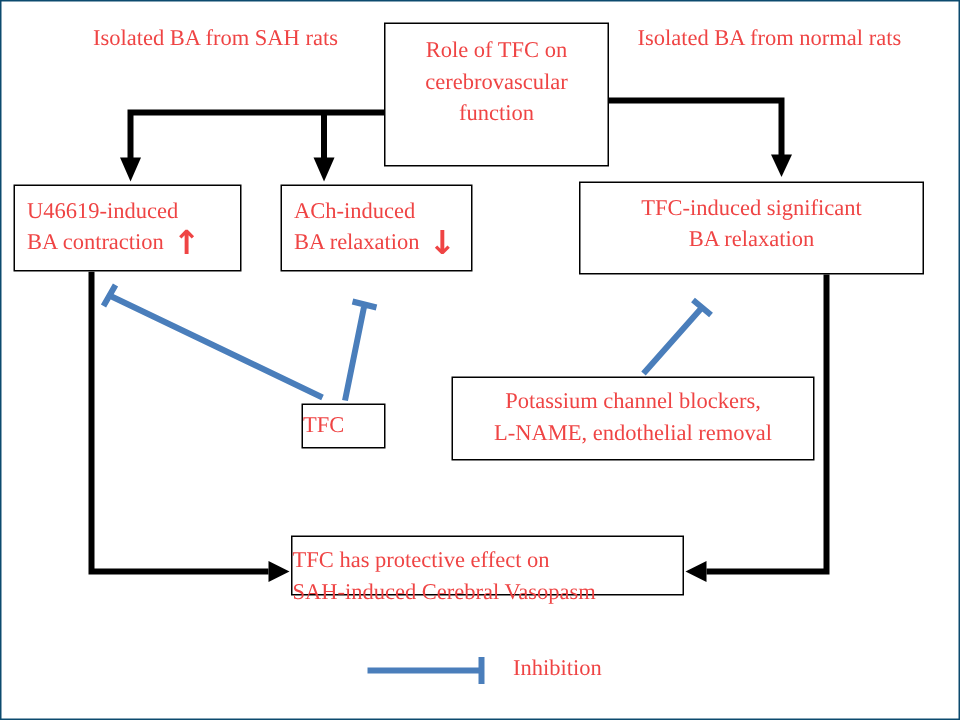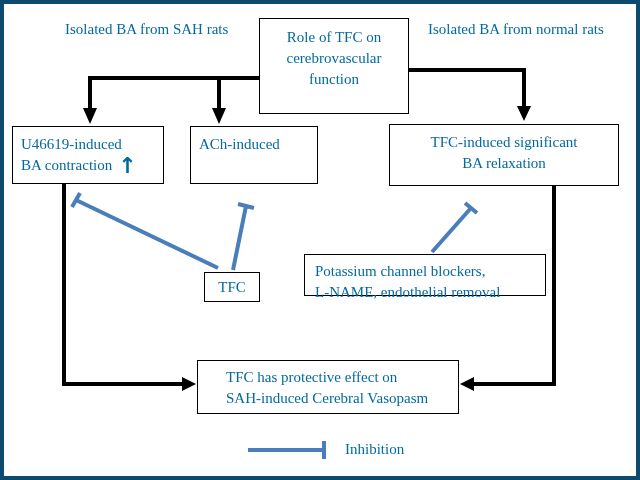--- a/index.html
+++ b/index.html
@@ -4,24 +4,24 @@
 <style>
   :root{
     --inhibition-color:#4a7ebb;
     --connector-color:#000000;
   }
   html,body{margin:0;padding:0;background:#fff;}
   .canvas{
     position:relative;
     width:640px;height:480px;
     background:#fff;
-    border:4px solid #0c4a6e;
+    border:1px solid #0c4a6e;
     box-sizing:border-box;
     font-family:"Liberation Serif", serif;
-    color:#0369a1;
+    color:#ef4444;
     overflow:hidden;
   }
   .connector-layer{position:absolute;left:0;top:0;width:640px;height:480px;}
   .black-line{stroke:var(--connector-color);stroke-width:4;fill:none;}
   .black-head{fill:var(--connector-color);stroke:none;}
   .blue-line{stroke:var(--inhibition-color);stroke-width:4;fill:none;stroke-linecap:butt;}
   .box{
     position:absolute;
     border:1px solid #000;
     background:#fff;
@@ -31,23 +31,23 @@
   }
   .free-label{
     position:absolute;
     font-size:15px;
     white-space:nowrap;
   }
   .role-box{left:255px;top:14px;width:150px;height:96px;text-align:center;padding-top:8px;}
   .u46619-box{left:8px;top:122px;width:152px;height:58px;padding:7px 8px;}
   .ach-box{left:186px;top:122px;width:128px;height:58px;padding:7px 8px;}
   .relax-box{left:385px;top:120px;width:230px;height:62px;text-align:center;padding-top:7px;}
-  .tfc-box{left:200px;top:268px;width:56px;height:30px;text-align:center;padding-top:4px;}
-  .blockers-box{left:300px;top:250px;width:242px;height:42px;padding:6px 10px;}
-  .conclusion-box{left:193px;top:356px;width:262px;height:54px;padding:6px 28px;}
+  .tfc-box{left:200px;top:268px;width:56px;height:30px;text-align:left;padding-top:4px;}
+  .blockers-box{left:300px;top:250px;width:242px;height:56px;padding:6px 10px;text-align:center;}
+  .conclusion-box{left:193px;top:356px;width:262px;height:40px;padding:6px 0;}
   .arrow-glyph{
     font-family:"DejaVu Sans", sans-serif;
     font-weight:bold;
     font-size:22px;
     line-height:15px;
     vertical-align:-3px;
     padding-left:6px;
   }
   .legend-label{left:341px;top:437px;text-align:center;}
   .label-sah{left:61px;top:17px;}
@@ -91,20 +91,23 @@
 
   <div class="box u46619-box">
     <div>U46619-induced</div>
     <div>
       <span>BA contraction</span><span class="arrow-glyph">↑</span>
     </div>
   </div>
 
   <div class="box ach-box">
     <div>ACh-induced</div>
+    <div>
+      <span>BA relaxation</span><span class="arrow-glyph">↓</span>
+    </div>
   </div>
 
   <div class="box relax-box">
     <div>TFC-induced significant</div>
     <div>BA relaxation</div>
   </div>
 
   <div class="box tfc-box">TFC</div>
 
   <div class="box blockers-box">

